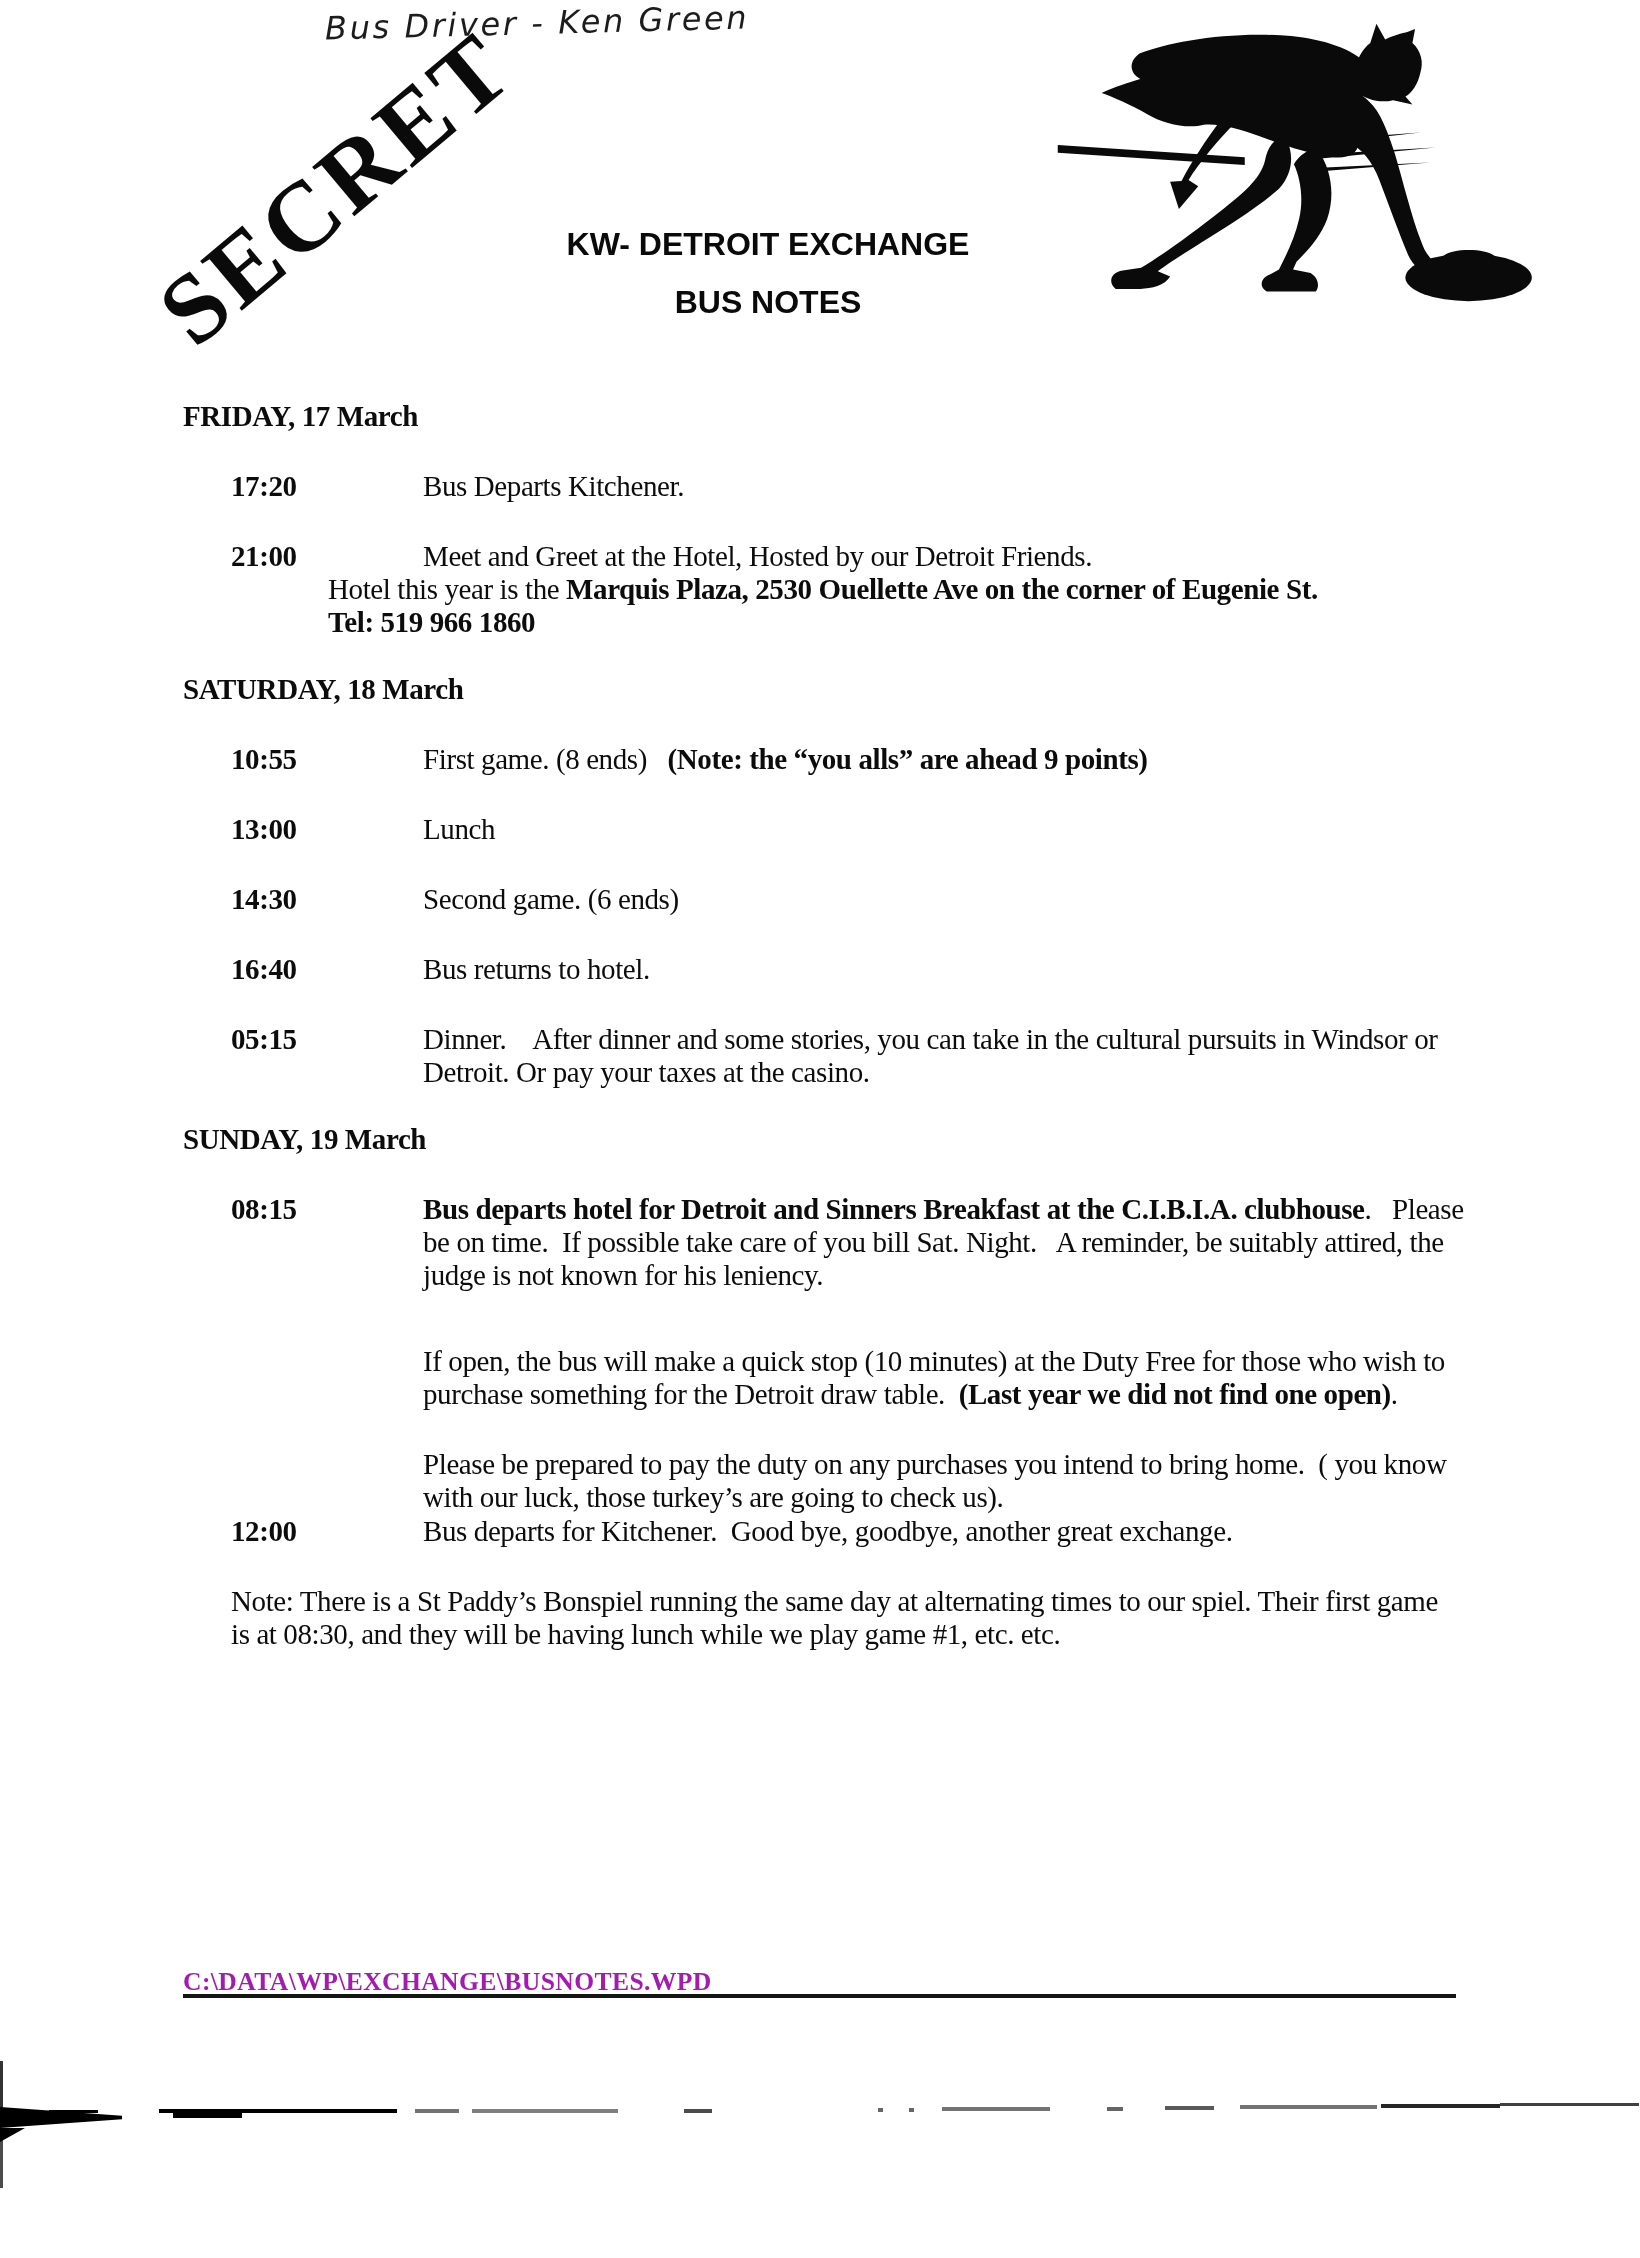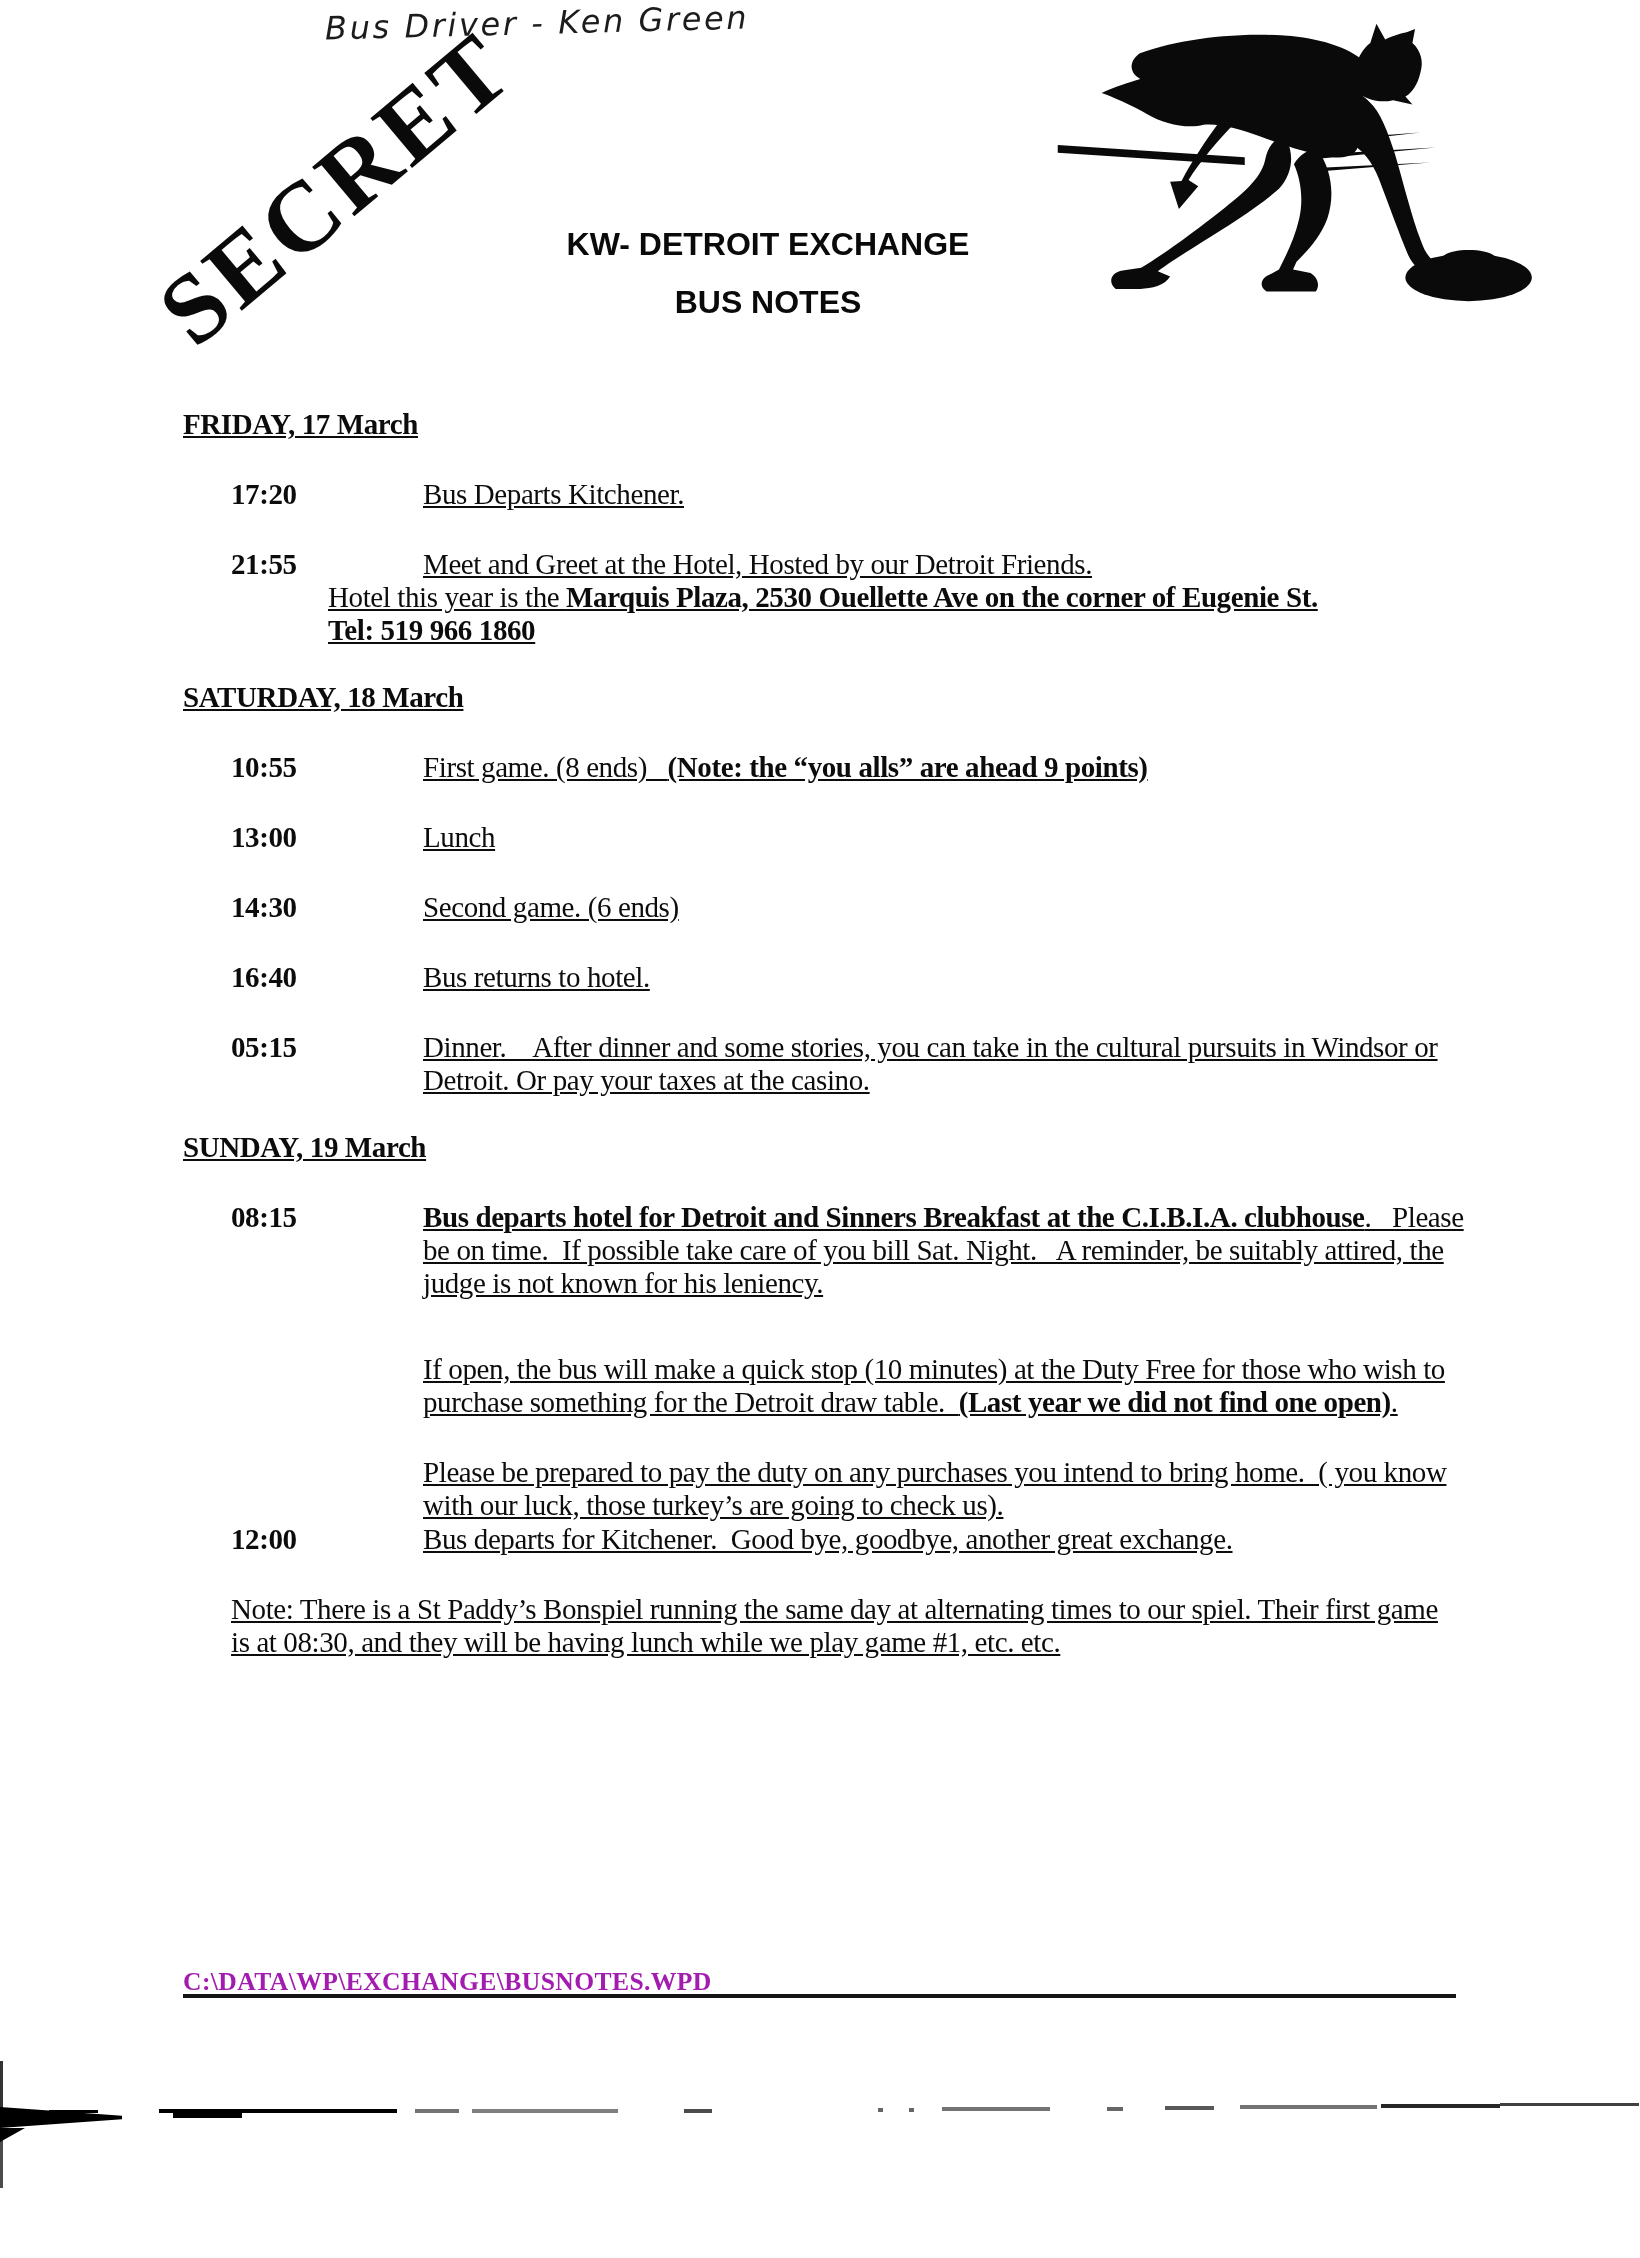--- a/index.html
+++ b/index.html
@@ -18,22 +18,22 @@
 
   
   .title{position:absolute;left:459px;top:215px;width:618px;text-align:center;
     font-family:"Liberation Sans",sans-serif;font-weight:bold;font-size:32px;line-height:58px;
     color:#0a0a0a;}
 
   
   .devil{position:absolute;left:1056px;top:7px;width:496px;height:296px;}
 
   
-  .schedule{position:absolute;left:183px;top:374px;width:1323px;display:flow-root;
-    font-size:29px;line-height:33px;letter-spacing:-0.4px;text-decoration:underline;}
+  .schedule{position:absolute;left:183px;top:366px;width:1323px;display:flow-root;
+    font-size:29px;line-height:33px;letter-spacing:-0.4px;}
   .heading{font-weight:bold;margin-top:34px;}
   .row{position:relative;margin-top:37px;padding-left:192px;margin-left:48px;}
   .row.full{padding-left:0;}
   .row.gap-none{margin-top:0.9px;}
   .row.gap-wide{margin-top:53px;}
   .row .time{position:absolute;left:0;top:0;font-weight:bold;}
   .line{white-space:pre;}
   .line.hang{margin-left:-95px;}
   .b{font-weight:bold;}
 
@@ -91,21 +91,21 @@
     </g>
   </svg>
 
   <div class="schedule" id="schedule">
       <div class="heading">FRIDAY, 17 March</div>
       <div class="row">
         <span class="time">17:20</span>
         <div class="line"><span>Bus Departs Kitchener.</span></div>
       </div>
       <div class="row">
-        <span class="time">21:55</span>
+        <span class="time">21:00</span>
         <div class="line"><span>Meet and Greet at the Hotel, Hosted by our Detroit Friends.</span></div>
         <div class="line hang"><span>Hotel this year is the </span><span class="b">Marquis Plaza, 2530 Ouellette Ave on the corner of Eugenie St.</span></div>
         <div class="line hang"><span class="b">Tel: 519 966 1860</span></div>
       </div>
       <div class="heading">SATURDAY, 18 March</div>
       <div class="row">
         <span class="time">10:55</span>
         <div class="line"><span>First game. (8 ends)   </span><span class="b">(Note: the “you alls” are ahead 9 points)</span></div>
       </div>
       <div class="row">

